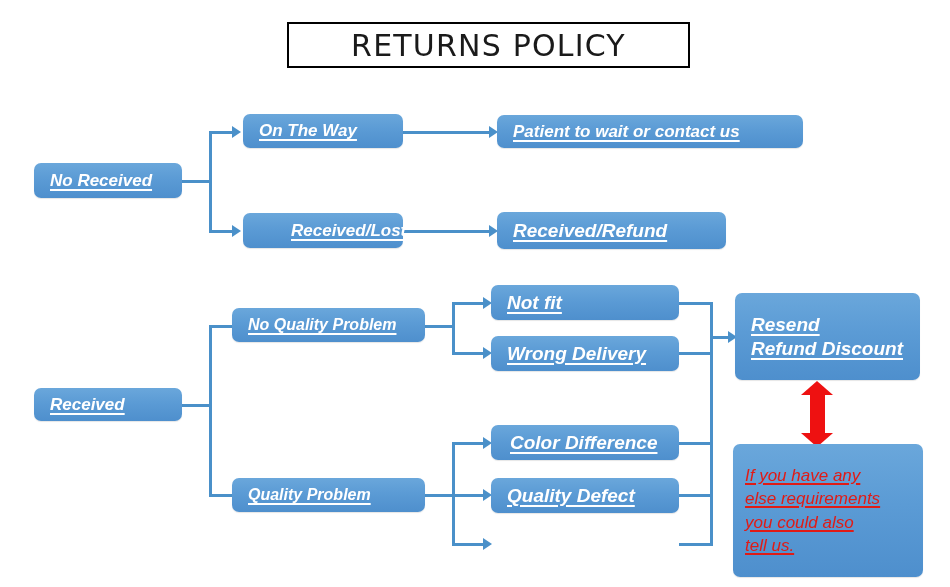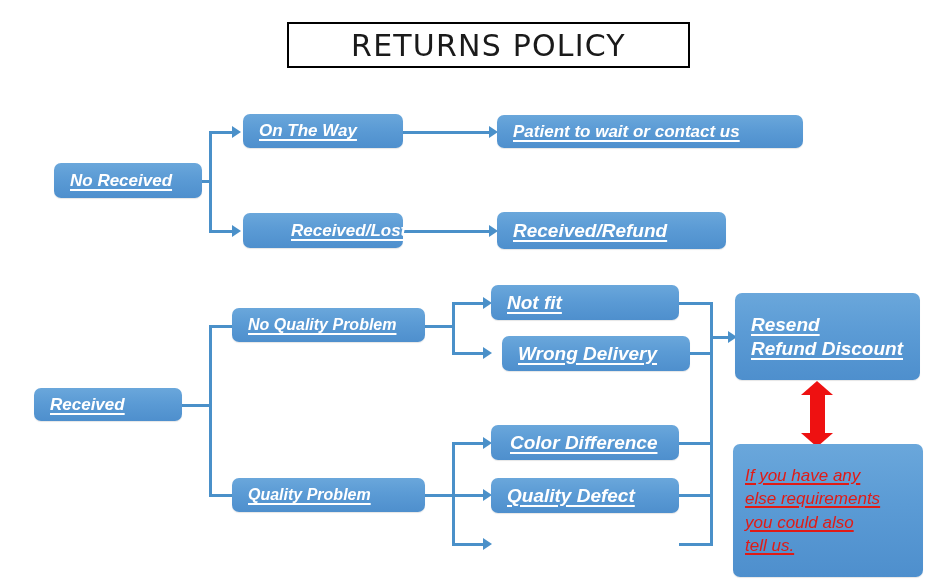--- a/index.html
+++ b/index.html
@@ -134,21 +134,21 @@
   <div class="arrow-head" style="left:232px; top:126px;"></div>
   <div class="conn h" style="left:209px; top:230px; width:25px;"></div>
   <div class="arrow-head" style="left:232px; top:225px;"></div>
 
   <div class="conn h" style="left:403px; top:131px; width:90px;"></div>
   <div class="arrow-head" style="left:489px; top:126px;"></div>
 
   <div class="conn h" style="left:403px; top:230px; width:90px;"></div>
   <div class="arrow-head" style="left:489px; top:225px;"></div>
 
-  <div class="node" style="left:34px; top:163px; width:148px; height:35px;margin-left:20px;">
+  <div class="node" style="left:34px; top:163px; width:148px; height:35px;">
     <span class="line">No Received</span>
   </div>
 
   <div class="node" style="left:243px; top:114px; width:160px; height:34px;">
     <span class="line">On The Way</span>
   </div>
 
   <div class="node" style="left:243px; top:213px; width:160px; height:35px;padding-left:48px;">
     <span class="line">Received/Lost</span>
   </div>
@@ -202,21 +202,21 @@
   </div>
 
   <div class="node small" style="left:232px; top:478px; width:193px; height:34px;">
     <span class="line">Quality Problem</span>
   </div>
 
   <div class="node big" style="left:491px; top:285px; width:188px; height:35px;">
     <span class="line">Not fit</span>
   </div>
 
-  <div class="node big" style="left:502px; top:336px; width:188px; height:35px;">
+  <div class="node big" style="left:491px; top:336px; width:188px; height:35px;">
     <span class="line">Wrong Delivery</span>
   </div>
 
   <div class="node big" style="left:491px; top:425px; width:188px; height:35px;padding-left:19px;">
     <span class="line">Color Difference</span>
   </div>
 
   <div class="node big" style="left:491px; top:478px; width:188px; height:35px;">
     <span class="line">Quality Defect</span>
   </div>

